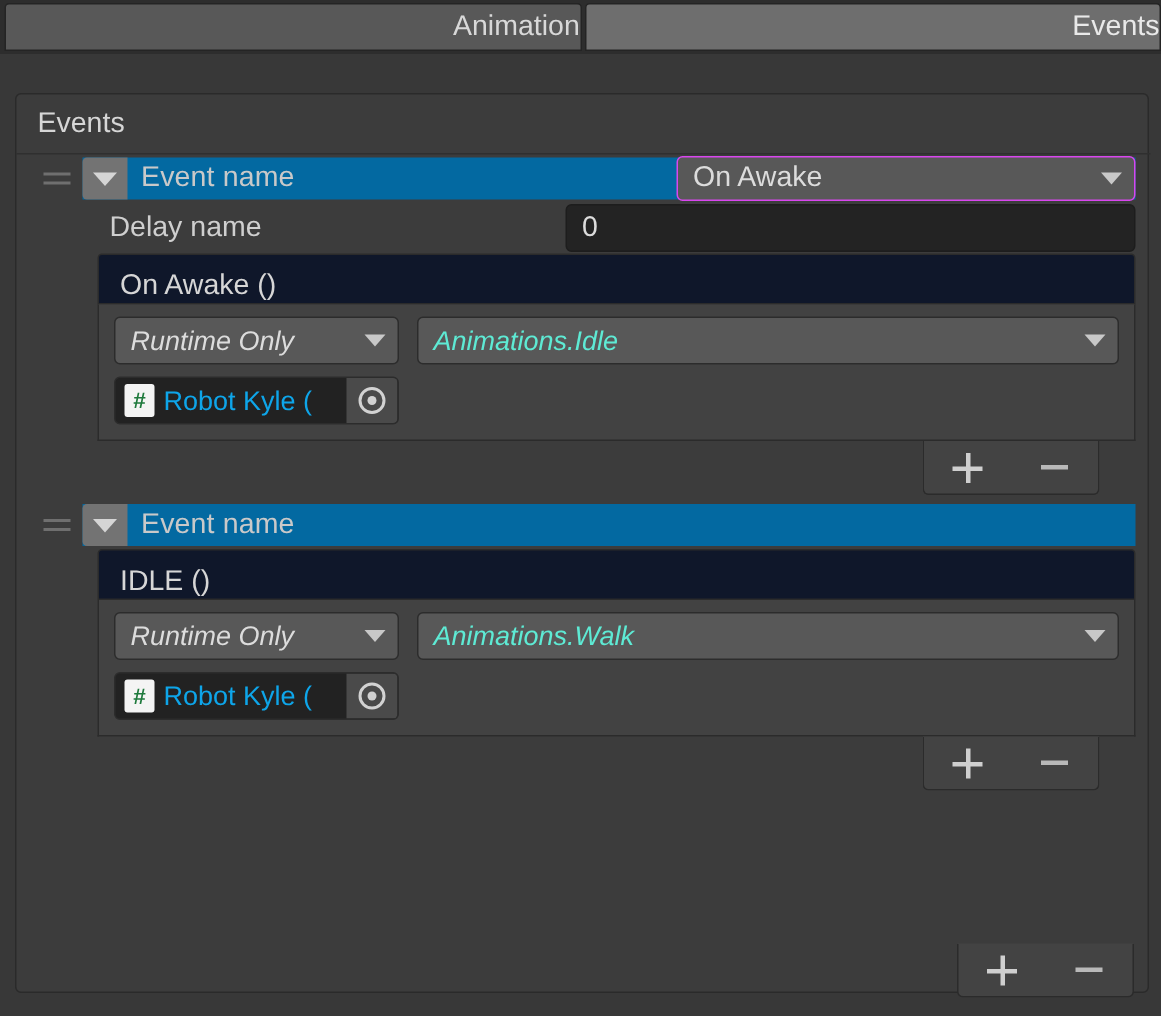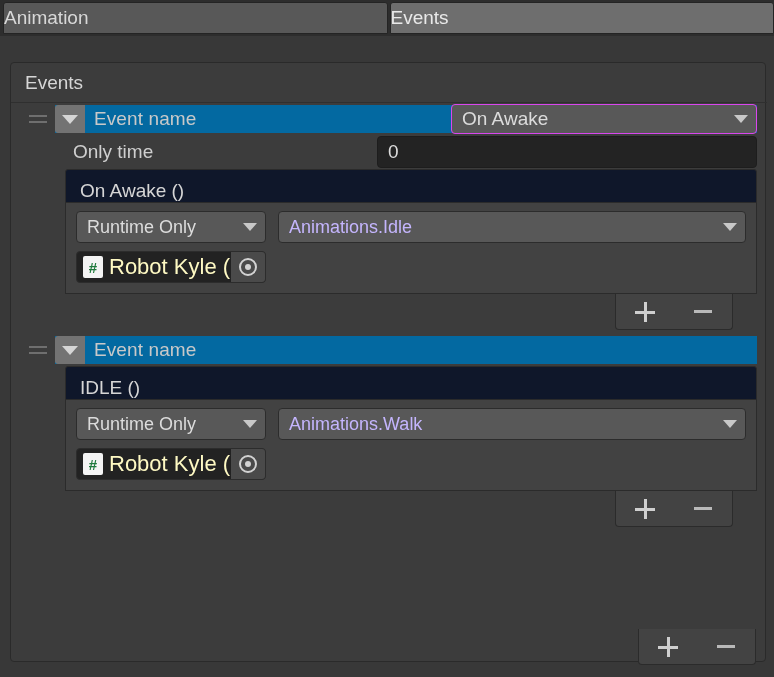--- a/index.html
+++ b/index.html
@@ -14,21 +14,21 @@
   .root { position: relative; width: 774px; height: 677px; background: #383838; }
 
   
   .tabbar {
     position: absolute; left: 0; top: 0; width: 774px; height: 36px;
     display: flex; gap: 2px; padding: 2px 0 0 3px;
     background: #2d2d2d;
   }
   .tab {
     height: 32px; flex: 1 1 0;
-    display: flex; align-items: center; justify-content: flex-start;
+    display: flex; align-items: center; justify-content: flex-end;
     background: #585858; color: #d8d8d8;
     font-size: 19px;
     border: 1px solid #242424;
     border-radius: 3px 3px 0 0;
     cursor: pointer;
   }
   .tab.active { background: #6e6e6e; color: #e9e9e9; }
 
   
   .panel {
@@ -127,58 +127,58 @@
     color: #d6d6d6; font-size: 19px;
   }
 
   
   .call-body {
     margin-left: 44px; width: 692px;
     background: #424242;
     border: 1px solid #2b2b2b; border-top: none;
     padding: 8px 10px 10px 10px;
   }
-  .call-row1 { display: flex; gap: 12px; align-items: center; }
+  .call-row1 { display: flex; gap: 12px; align-items: center; font-style: italic; }
 
   .mode-dd {
     width: 190px; height: 32px;
     background: #585858;
     border: 1px solid #2c2c2c; border-radius: 4px;
     display: flex; align-items: center; padding: 0 8px 0 10px;
     color: #dcdcdc; font-size: 18px; cursor: pointer;
   }
   .mode-dd .cap { flex: 1 1 auto; }
 
   .func-dd {
     flex: 1 1 auto; height: 32px;
     background: #585858;
     border: 1px solid #2c2c2c; border-radius: 4px;
     display: flex; align-items: center; padding: 0 8px 0 10px;
-    color: #c4b5fd; font-size: 18px; cursor: pointer;
+    color: #5eead4; font-size: 18px; cursor: pointer;
   }
   .func-dd .cap { flex: 1 1 auto; }
 
   .obj-field {
     margin-top: 8px; width: 190px; height: 32px;
     background: #222222;
     border: 1px solid #2c2c2c; border-radius: 4px;
     display: flex; align-items: center; overflow: hidden;
     cursor: pointer;
   }
   .cs-icon {
     width: 20px; height: 22px; margin-left: 6px; flex: none;
     background: #f4f4f4; border-radius: 2px;
     position: relative;
     display: flex; align-items: center; justify-content: center;
     color: #1f7a3d; font-size: 15px; font-weight: bold;
     font-family: "Liberation Sans", sans-serif;
   }
   .obj-name {
     flex: 1 1 auto; margin-left: 6px;
-    color: #fef9c3; font-size: 22px;
+    color: #0ea5e9; font-size: 18px;
     white-space: nowrap; overflow: hidden;
   }
   .obj-pick {
     width: 34px; height: 30px; flex: none;
     background: #4a4a4a;
     display: flex; align-items: center; justify-content: center;
   }
   .obj-pick .ring {
     width: 18px; height: 18px; border-radius: 50%;
     border: 2px solid #d2d2d2;
@@ -250,21 +250,21 @@
             </div>
             <span class="name-label">Event name</span>
           </div>
           <div class="event-dd">
             <span class="cap">On Awake</span>
             <span class="caret"></span>
           </div>
         </div>
 
         <div class="delay-row">
-          <span class="delay-label">Only time</span>
+          <span class="delay-label">Delay name</span>
           <div class="delay-field">
             <span>0</span>
           </div>
         </div>
 
         <div class="sig-bar">
           <span>On Awake ()</span>
         </div>
 
         <div class="call-body">

